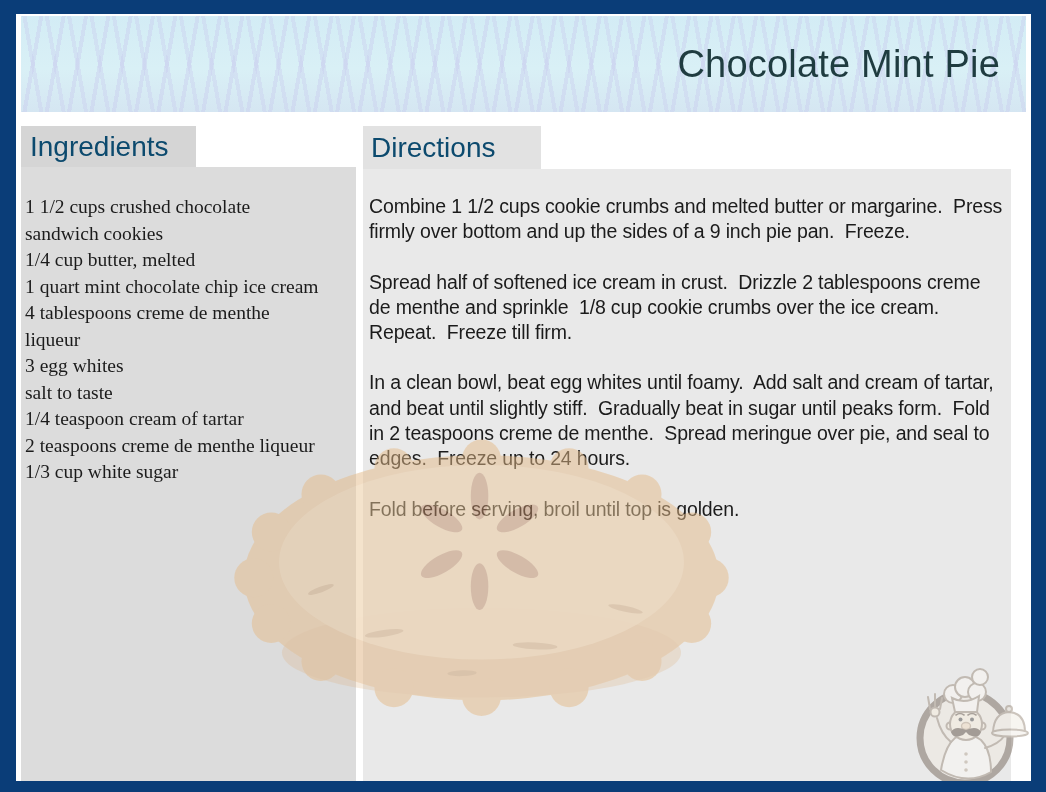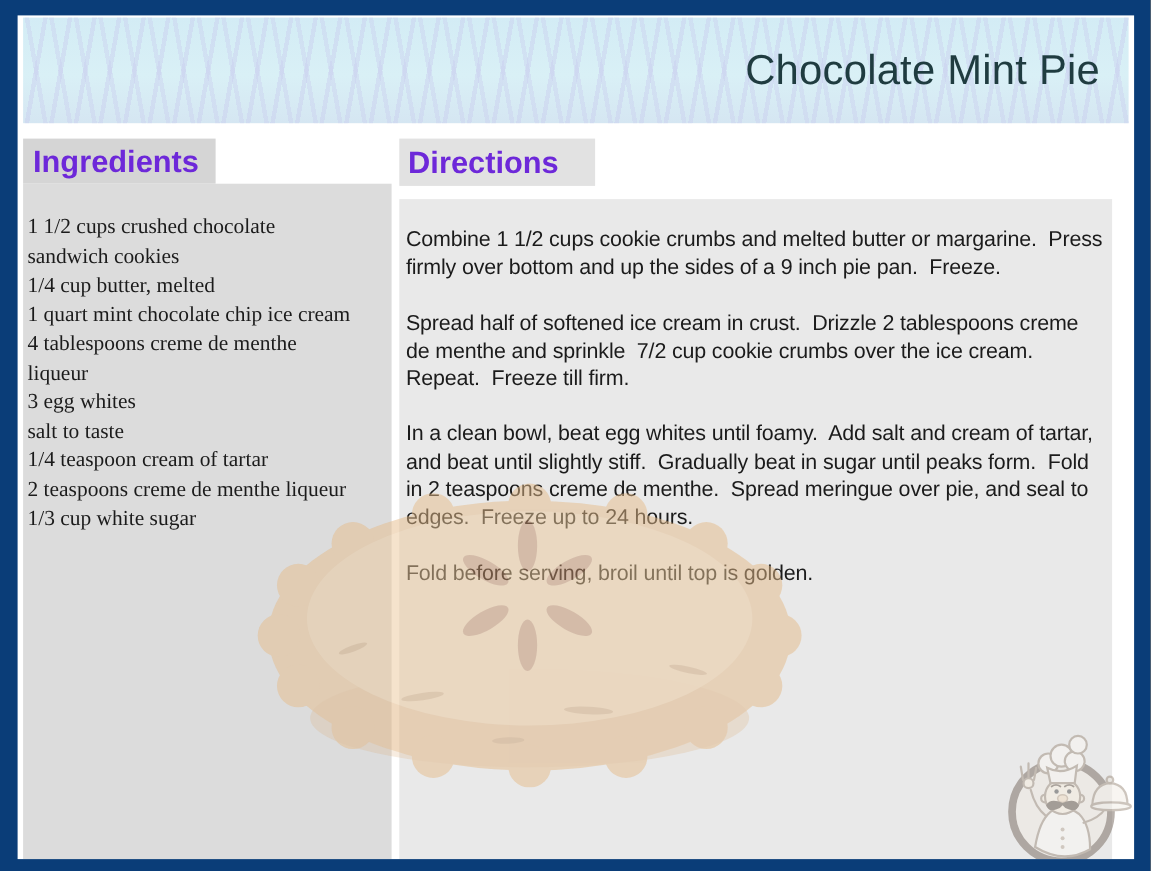--- a/index.html
+++ b/index.html
@@ -31,31 +31,31 @@
     font-size:38px;
     color:#1f3c40;
     padding-right:26px;
     letter-spacing:0.2px;
     font-weight:400;
   }
   
   .head-box{
     position:absolute;
     display:flex;align-items:center;
-    font-size:28px;color:#6d28d9;font-weight:700;
+    font-size:28px;color:#0c4a6e;font-weight:400;
   }
   .ing-head{left:5px;top:112px;width:175px;height:41px;background:#d5d5d5;padding-left:9px;}
   .dir-head{left:347px;top:112px;width:178px;height:43px;background:#e2e2e2;padding-left:8px;}
   .ing-body{
     position:absolute;left:5px;top:153px;width:335px;height:614px;
     background:#dcdcdc;z-index:1;
   }
   .dir-body{
     position:absolute;left:347px;top:155px;width:648px;height:612px;
-    background:#e9e9e9;z-index:1;margin-top:12px;
+    background:#e9e9e9;z-index:1;
   }
   .ing-list{
     position:relative;z-index:2;
     padding:27px 0 0 4px;
     width:300px;
     font-size:19.5px;line-height:26.5px;color:#1b1b1b;font-family:Liberation Serif, serif;
   }
   .dir-text{
     position:relative;z-index:2;
     padding:25px 0 0 6px;
@@ -100,21 +100,21 @@
         <div>1/3 cup white sugar</div>
       </div>
     </div>
 
     <div class="head-box dir-head">
       <span>Directions</span>
     </div>
     <div class="dir-body">
       <div class="dir-text">
         <p>Combine 1 1/2 cups cookie crumbs and melted butter or margarine.  Press firmly over bottom and up the sides of a 9 inch pie pan.  Freeze.</p>
-        <p>Spread half of softened ice cream in crust.  Drizzle 2 tablespoons creme de menthe and sprinkle  7/2 cup cookie crumbs over the ice cream.  Repeat.  Freeze till firm.</p>
+        <p>Spread half of softened ice cream in crust.  Drizzle 2 tablespoons creme de menthe and sprinkle  1/8 cup cookie crumbs over the ice cream.  Repeat.  Freeze till firm.</p>
         <p>In a clean bowl, beat egg whites until foamy.  Add salt and cream of tartar, and beat until slightly stiff.  Gradually beat in sugar until peaks form.  Fold in 2 teaspoons creme de menthe.  Spread meringue over pie, and seal to edges.  Freeze up to 24 hours.</p>
         <p>Fold before serving, broil until top is golden.</p>
       </div>
     </div>
 
     <svg class="pie-watermark" viewBox="0 0 500 300" xmlns="http://www.w3.org/2000/svg">
       <g opacity="0.5">
         <g fill="#e5bb89">
           <ellipse cx="250" cy="158" rx="244" ry="126"></ellipse>
           <circle cx="484" cy="158" r="20"></circle>

